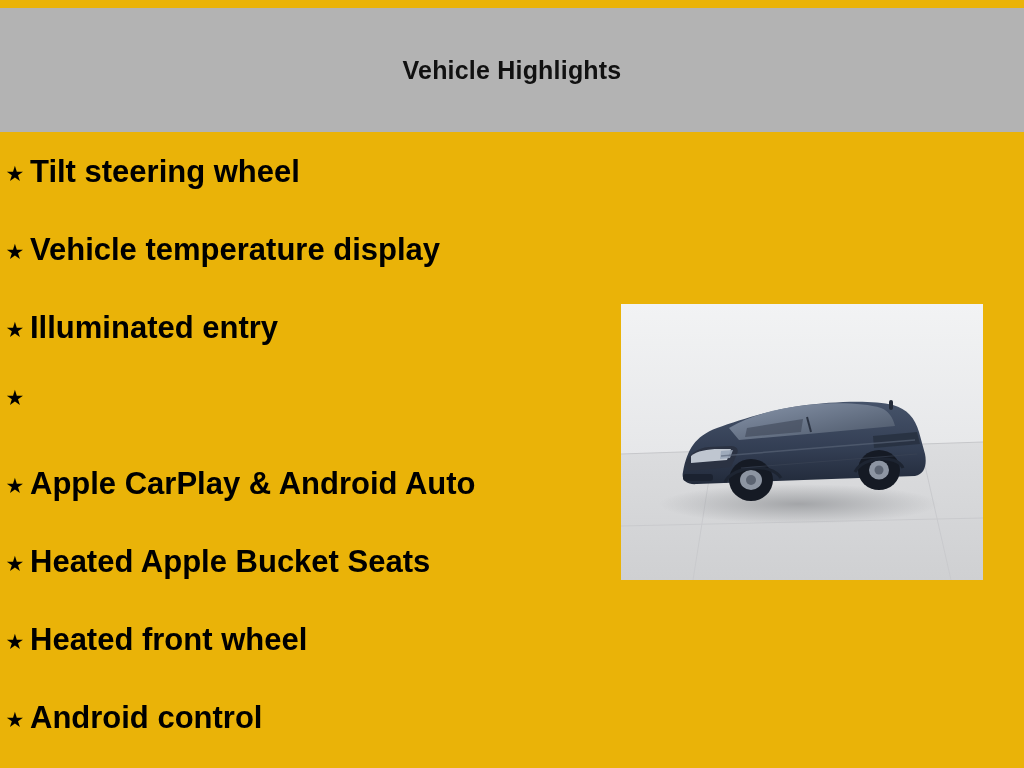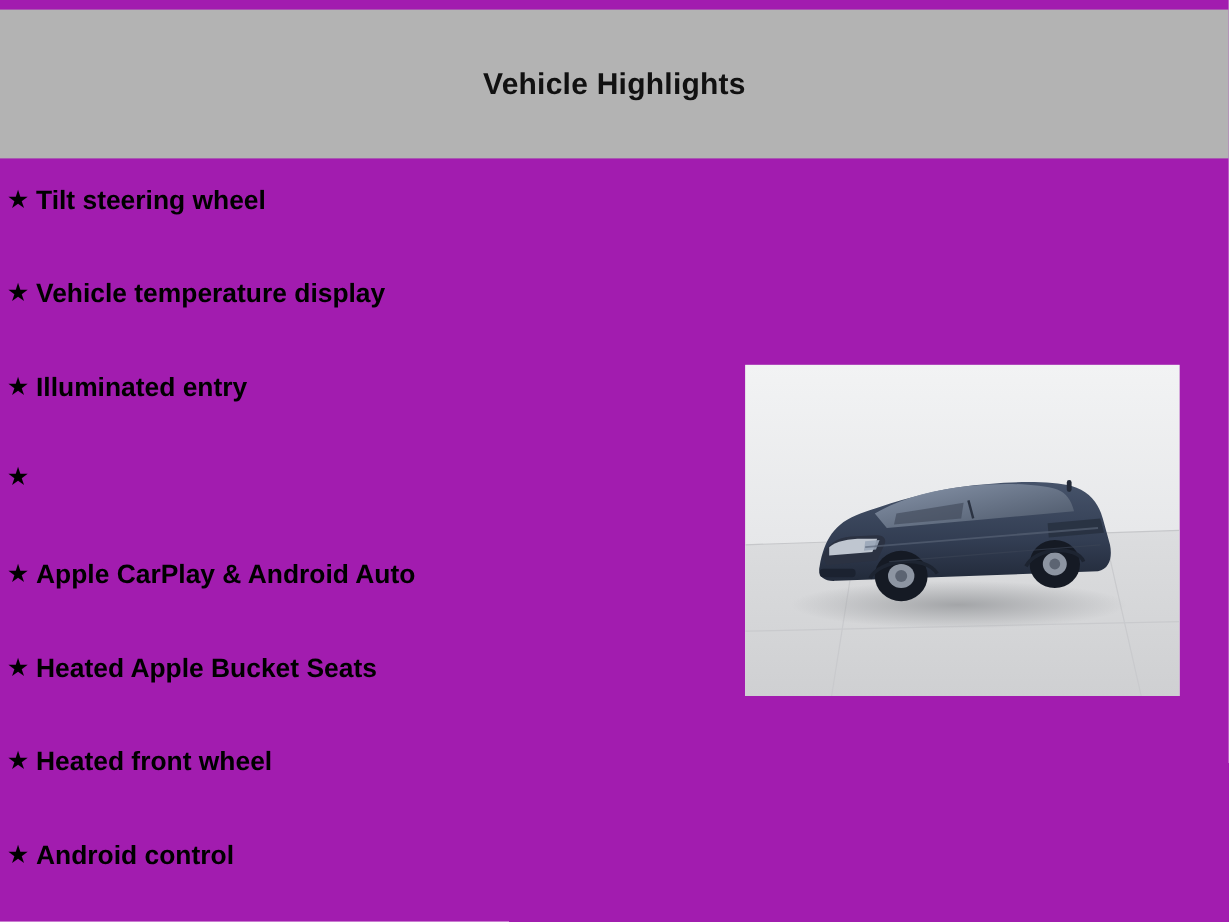--- a/index.html
+++ b/index.html
@@ -10,21 +10,21 @@
     width: 1024px;
     height: 768px;
     background: #ffffff;
     font-family: "Liberation Sans", sans-serif;
     overflow: hidden;
   }
   .page {
     position: relative;
     width: 1024px;
     height: 768px;
-    background: #a21caf;
+    background: #eab308;
   }
   .header-bar {
     position: absolute;
     left: 0;
     top: 8px;
     width: 1024px;
     height: 124px;
     background: #b3b3b3;
     display: flex;
     align-items: center;
@@ -61,21 +61,21 @@
     width: 30px;
     min-width: 30px;
     text-align: center;
     font-size: 21px;
     color: #000000;
     line-height: 1;
     position: relative;
     top: -1px;
   }
   .highlight-label {
-    font-size: 22px;
+    font-size: 31px;
     font-weight: bold;
     color: #000000;
     white-space: nowrap;
   }
   .vehicle-photo {
     position: absolute;
     left: 621px;
     top: 172px;
     width: 362px;
     height: 276px;

